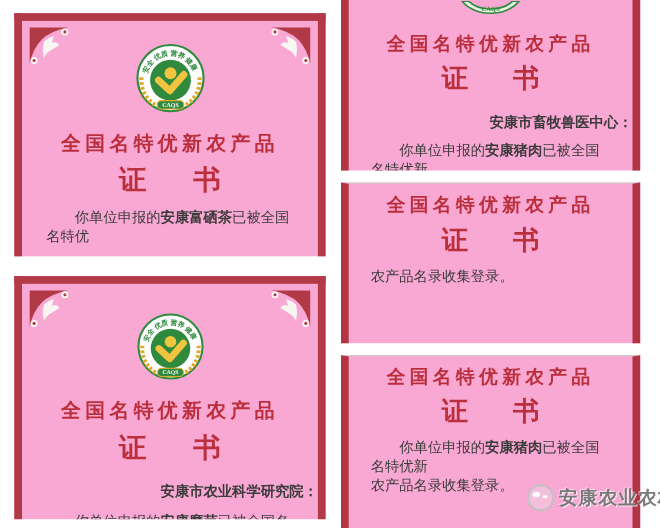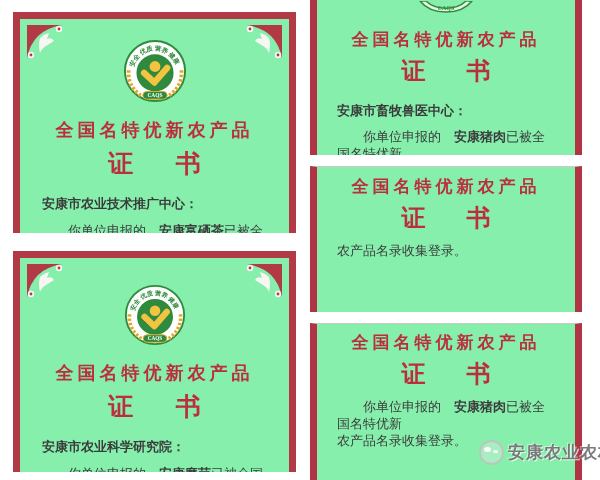--- a/index.html
+++ b/index.html
@@ -2,21 +2,21 @@
 <html><head>
 <meta charset="utf-8">
 <style>
   html,body{margin:0;padding:0;background:#ffffff;}
   .screen{
     position:relative;width:600px;height:480px;background:#ffffff;
     overflow:hidden;font-family:"Liberation Serif","DejaVu Serif",serif;
   }
   
   .cert{
-    position:absolute;background:#86efac;box-sizing:border-box;overflow:hidden;
+    position:absolute;background:#f9a8d4;box-sizing:border-box;overflow:hidden;
   }
   .cert.full{
     border-top:7px solid #b23a47;border-left:7px solid #b23a47;border-right:7px solid #b23a47;
   }
   .cert.strip{
     border-left:7px solid #b03443;border-right:7px solid #b03443;
   }
   .cert.cutline{border-top:1px solid #cfc9c2;}
   .corner{position:absolute;width:40px;height:36px;}
   .corner.tl{left:6px;top:5px;}
@@ -25,25 +25,25 @@
   .seal-sliver{display:block;margin:1px auto 0;}
   .title{
     text-align:center;color:#bb2f3d;font-weight:bold;font-size:18px;
     letter-spacing:4px;margin-top:15px;white-space:nowrap;
   }
   .subtitle{
     text-align:center;color:#bb2f3d;font-weight:bold;font-size:25px;
     letter-spacing:0.55em;text-indent:0.55em;margin-top:5px;white-space:nowrap;font-family:Liberation Mono, monospace;
   }
   .org{
-    color:#3b3b3b;font-weight:bold;font-size:13px;margin:15px 0 0 22px;
+    color:#3b3b3b;font-weight:bold;font-size:13px;margin:15px 0 0 22px;text-align:right;
   }
   .body-text{color:#3b3b3b;font-size:13px;line-height:17px;margin:9px 20px 0 22px;}
   .line.indent{text-indent:2em;}
-  .product{font-weight:bold;padding-left:13px;}
+  .product{font-weight:bold;}
   
   .strip .title{font-size:17px;margin-top:14px;}
   .strip .subtitle{font-size:24px;margin-top:4px;}
   .strip .org{margin-left:20px;}
   .strip .body-text{margin:8px 18px 0 20px;}
   
   .watermark{
     position:absolute;left:479px;top:440px;display:flex;align-items:center;z-index:9;
     font-family:"Liberation Sans","DejaVu Sans",sans-serif;
   }
@@ -97,21 +97,20 @@
       <path d="M28,88 A40,40 0 0 1 9,48" fill="none" stroke="#dfaa2e" stroke-width="6" stroke-dasharray="4,3"></path>
       <path d="M72,88 A40,40 0 0 0 91,48" fill="none" stroke="#dfaa2e" stroke-width="6" stroke-dasharray="4,3"></path>
       <circle cx="50" cy="53" r="29" fill="#2f8a3d"></circle>
       <circle cx="50" cy="43" r="8.5" fill="#f2c440"></circle>
       <path d="M33,53 L49,68 L69,45" fill="none" stroke="#f2c440" stroke-width="10" stroke-linecap="round" stroke-linejoin="round"></path>
       <rect x="31" y="82" width="38" height="12" rx="6" fill="#2f8a3d" stroke="#dfaa2e" stroke-width="1.5"></rect>
       <text x="50" y="91" text-anchor="middle" font-size="8.5" fill="#ffffff" font-weight="bold">CAQS</text>
     </svg>
     <div class="title">全国名特优新农产品</div>
     <div class="subtitle">证 书</div>
-    <div class="org">安康市农业技术推广中心：</div>
     <div class="body-text">
       <div class="line indent"><span>你单位申报的</span><span class="product">安康富硒茶</span><span>已被全国名特优</span></div>
 
     </div>
   </div>
 
   <div class="cert full" style="left:13px;top:251px;width:283px;height:221px;">
     <span class="corner tl">
       <svg width="40" height="36" viewBox="0 0 40 36">
         <path d="M1,1 L36,1 Q20,4 12,12 Q4,20 1,34 Z" fill="#b23a47"></path>

